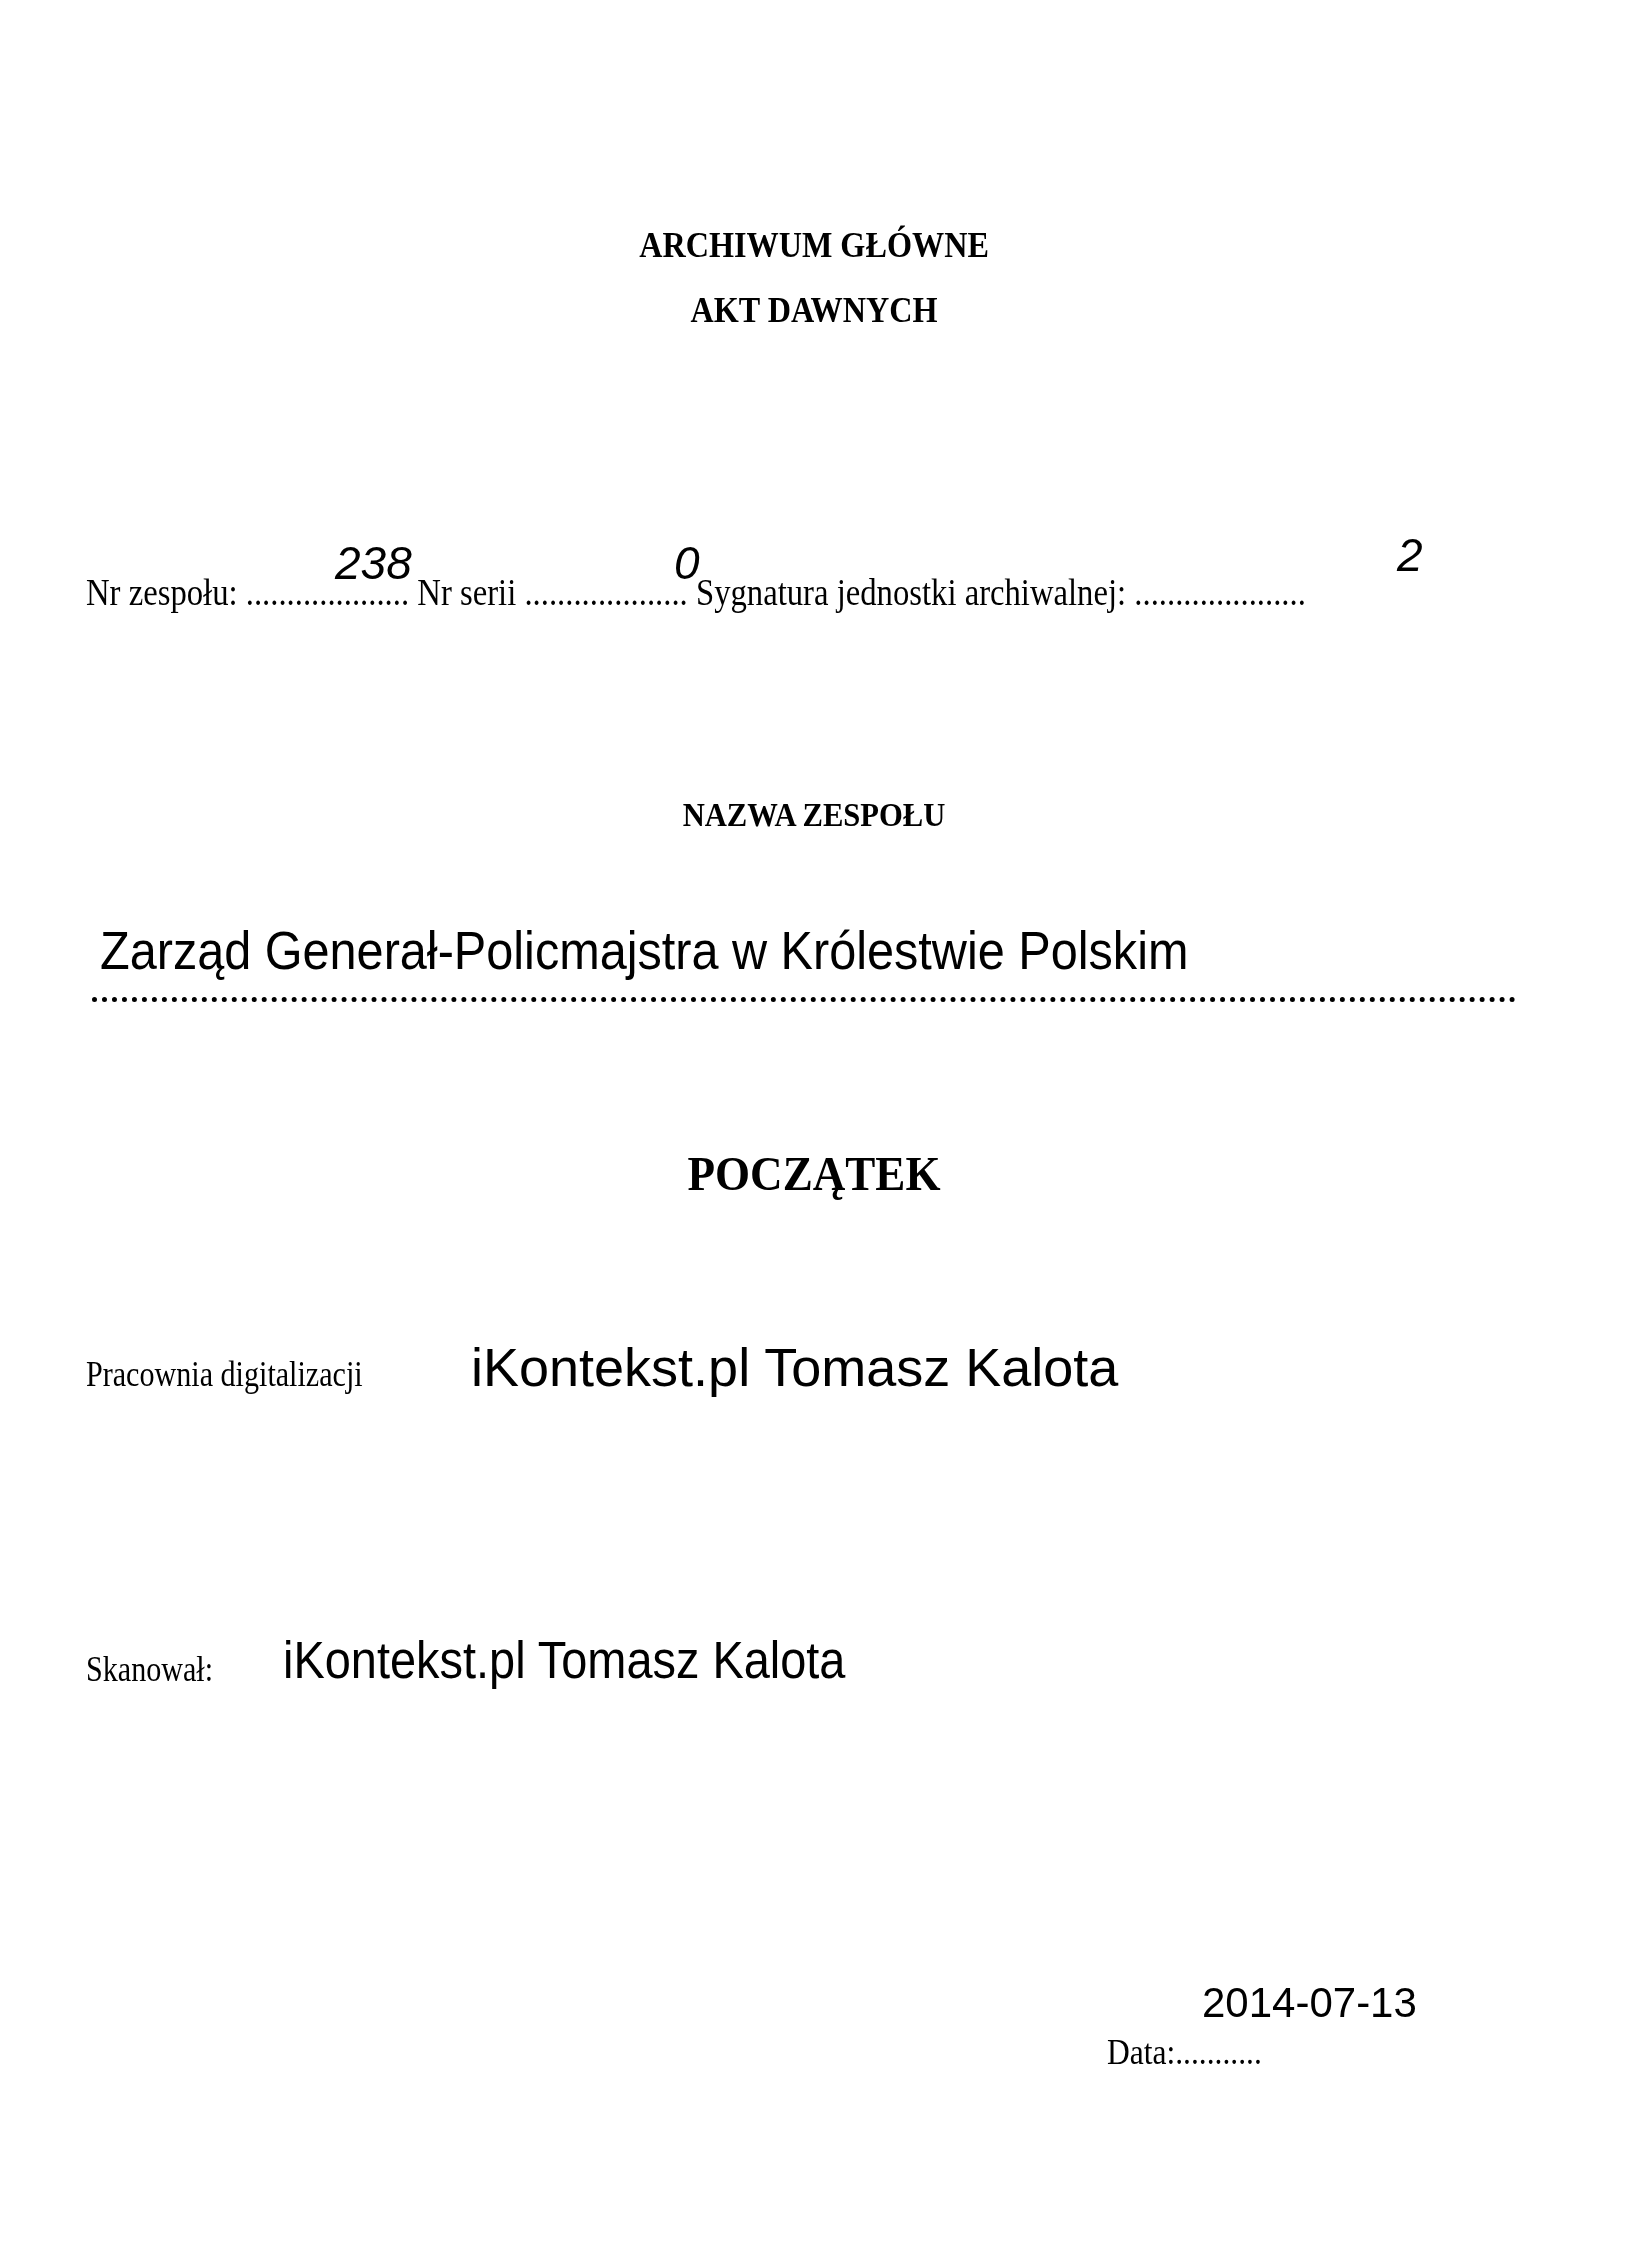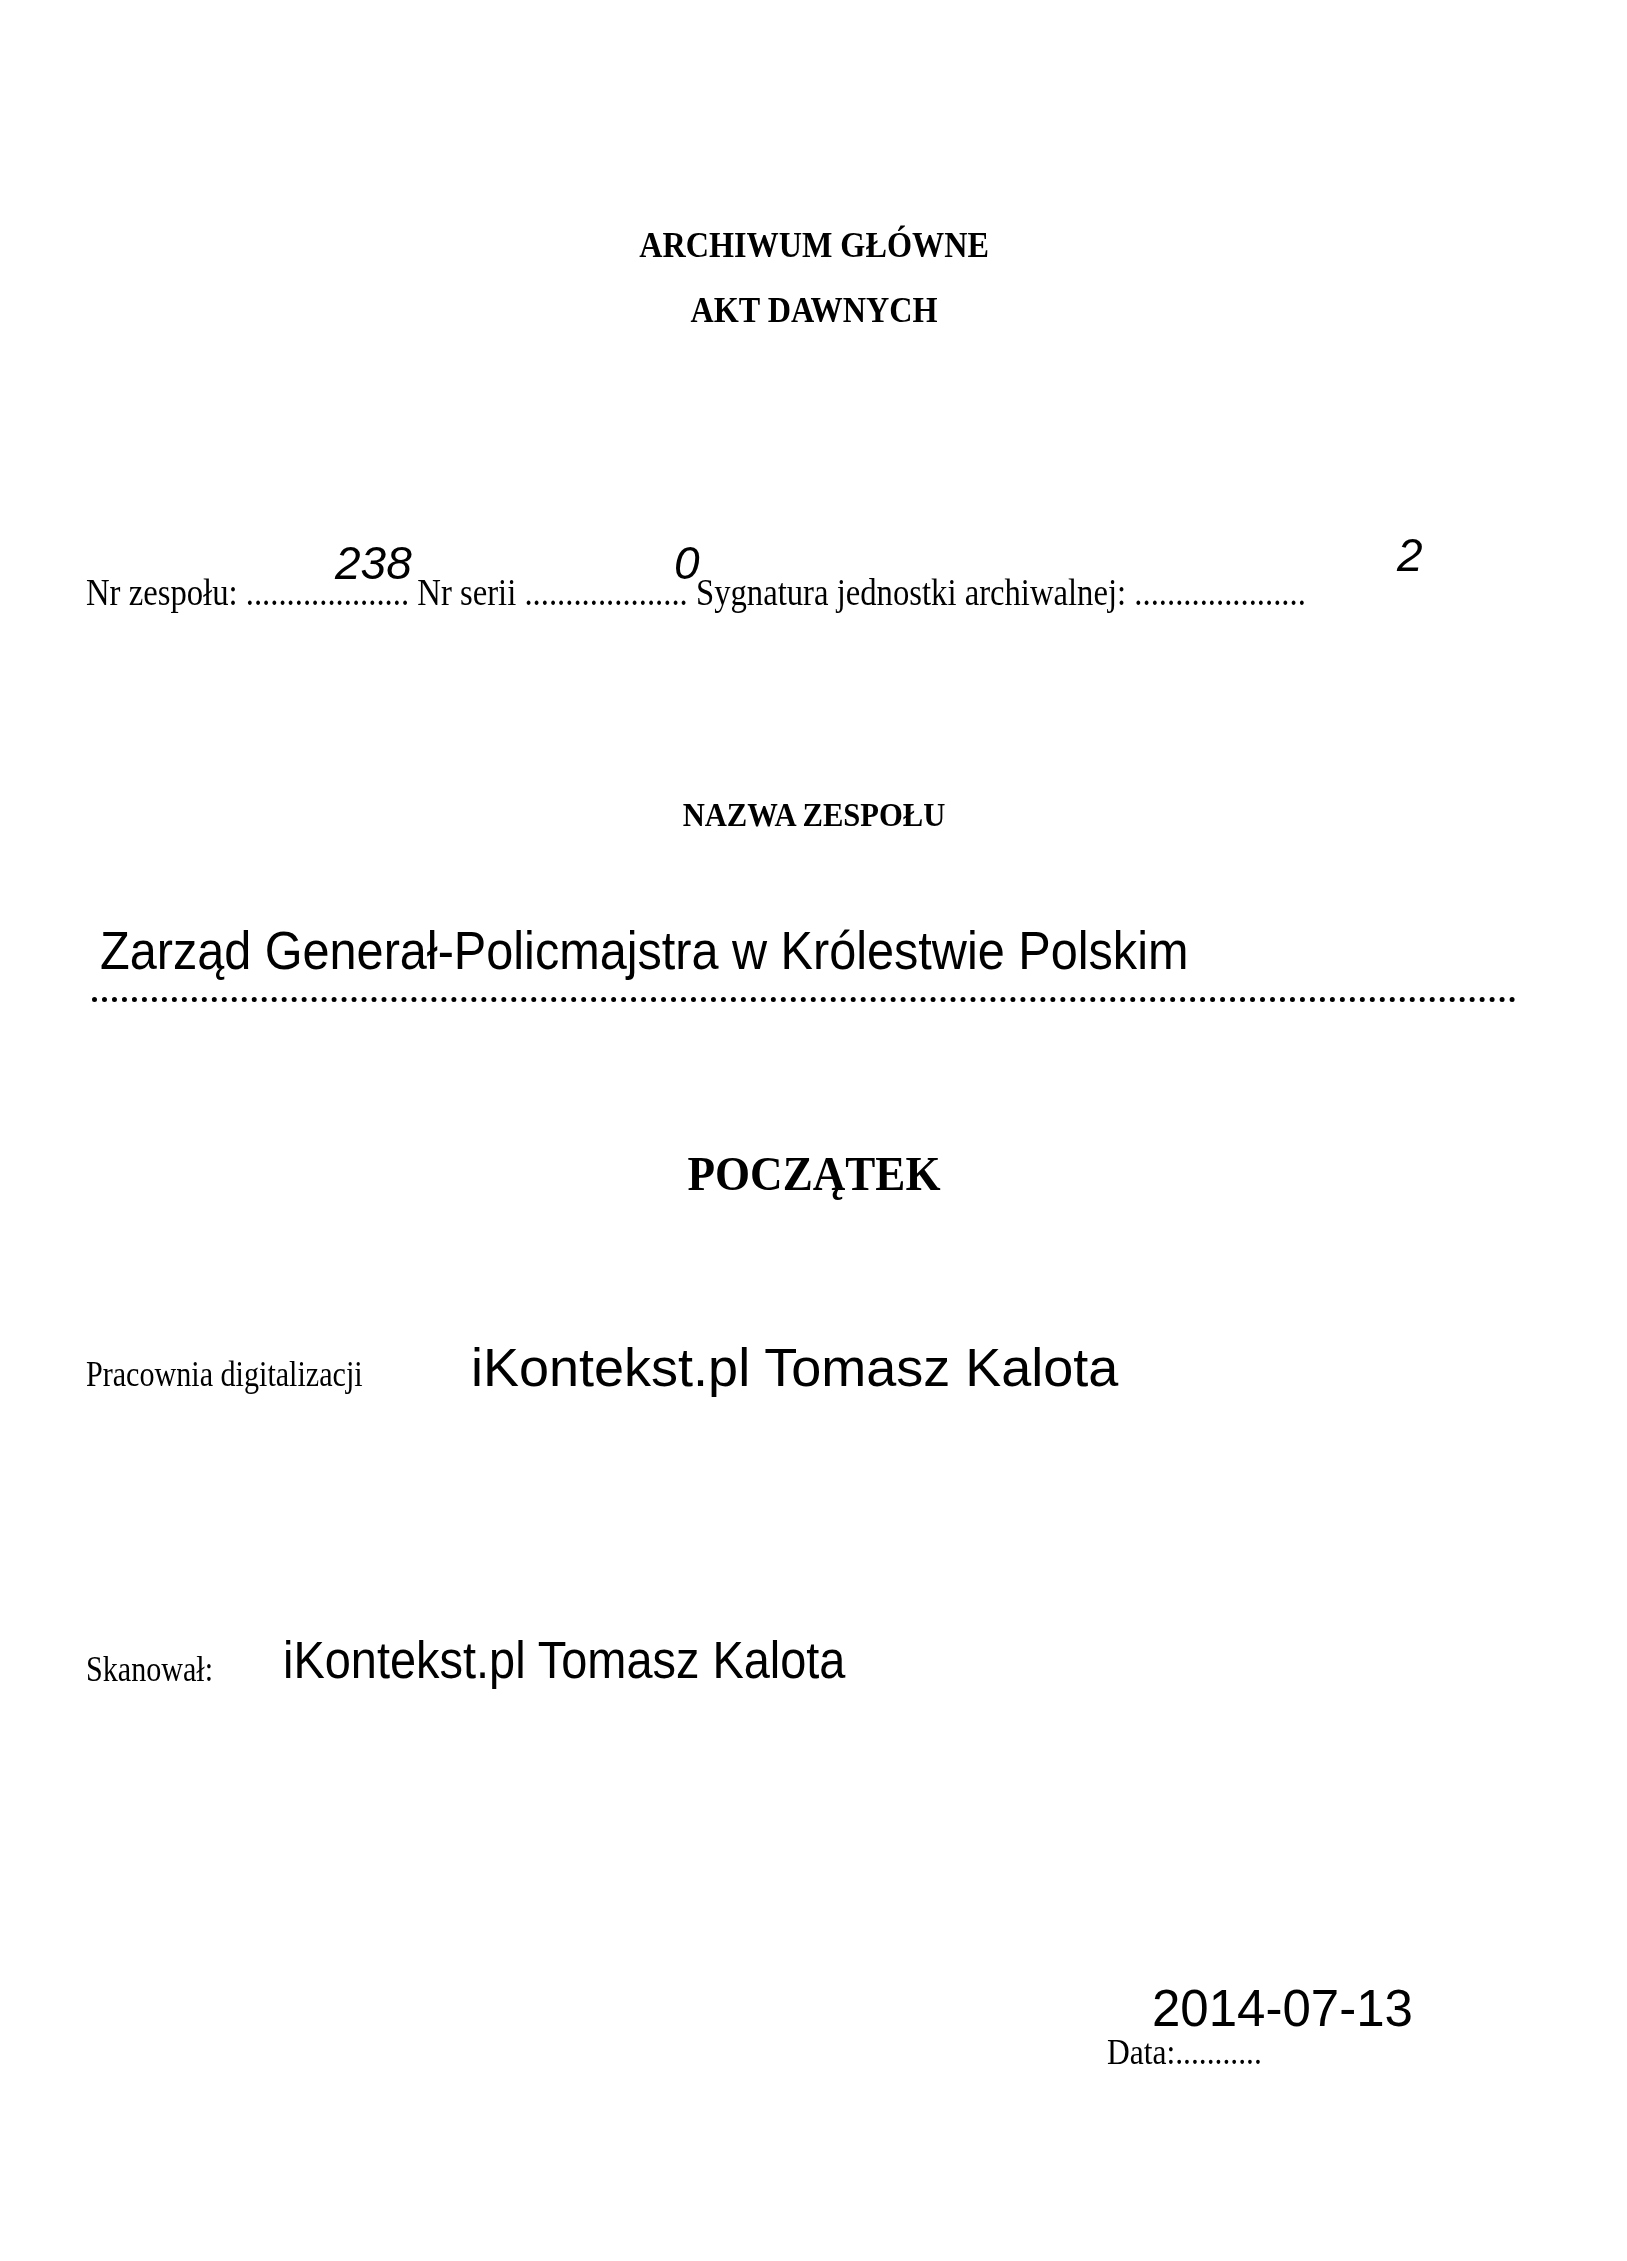--- a/index.html
+++ b/index.html
@@ -22,21 +22,21 @@
   .dotted-rule { left:92px; top:997px; width:1424px; height:0; border-top:5.4px dotted #000; }
 
   .poczatek { left:0; width:1628px; text-align:center; top:1145px; font-size:49px; font-weight:bold; transform:scaleX(0.92); }
 
   .prac-label { left:86px; top:1355px; font-size:35px; transform-origin:left top; transform:scaleX(0.86); }
   .prac-val   { left:471px; top:1336px; font-size:54px; }
 
   .skan-label { left:86px; top:1650px; font-size:35px; transform-origin:left top; transform:scaleX(0.86); }
   .skan-val   { left:283px; top:1631px; font-size:51px; transform-origin:left top; transform:scaleX(0.92); }
 
-  .data-val   { left:1152px; top:1979px; font-size:51px; }
+  .data-val   { left:1202px; top:1979px; font-size:42px; }
   .data-label { left:1107px; top:2033px; font-size:35px; transform-origin:left top; transform:scaleX(0.9); }
 </style>
 </head>
 <body>
 
 <div class="abs serif head1">ARCHIWUM GŁÓWNE</div>
 <div class="abs serif head2">AKT DAWNYCH</div>
 
 <div class="abs serif formline">Nr zespołu: .................... Nr serii .................... Sygnatura jednostki archiwalnej: .....................</div>
 <div class="abs sans hand val-zespol">238</div>

